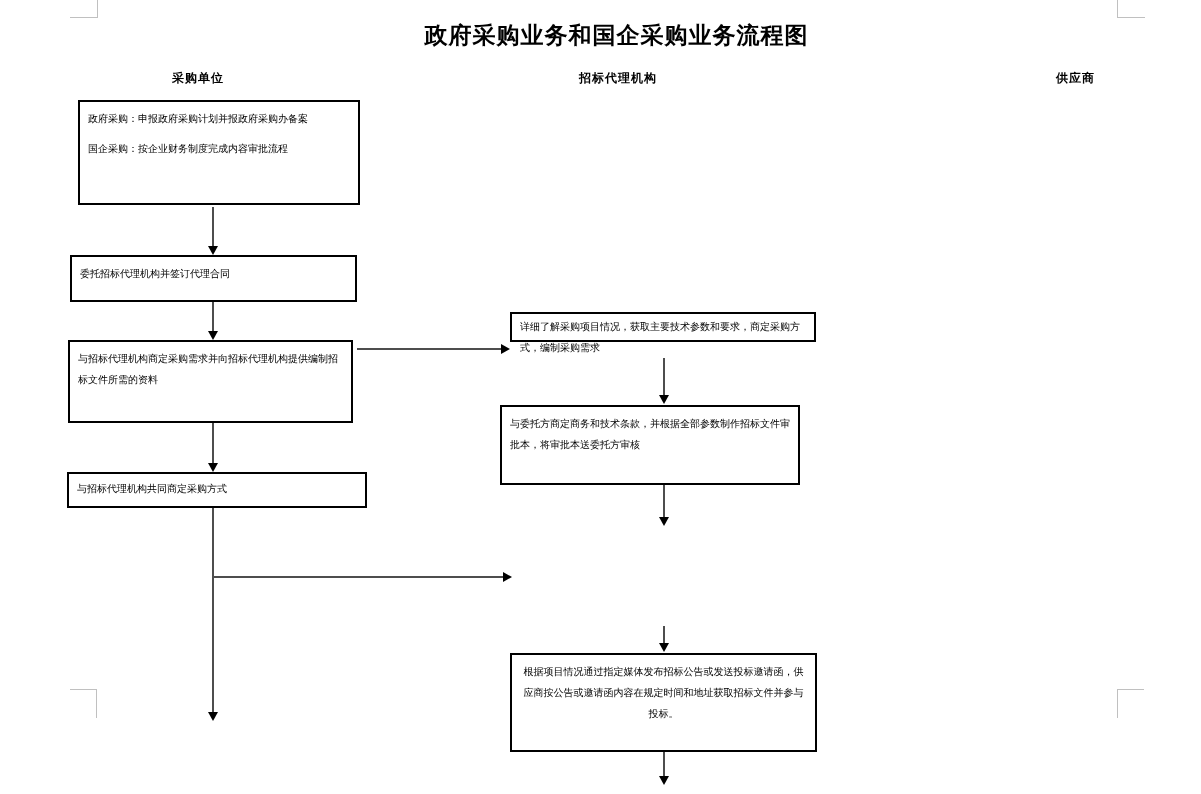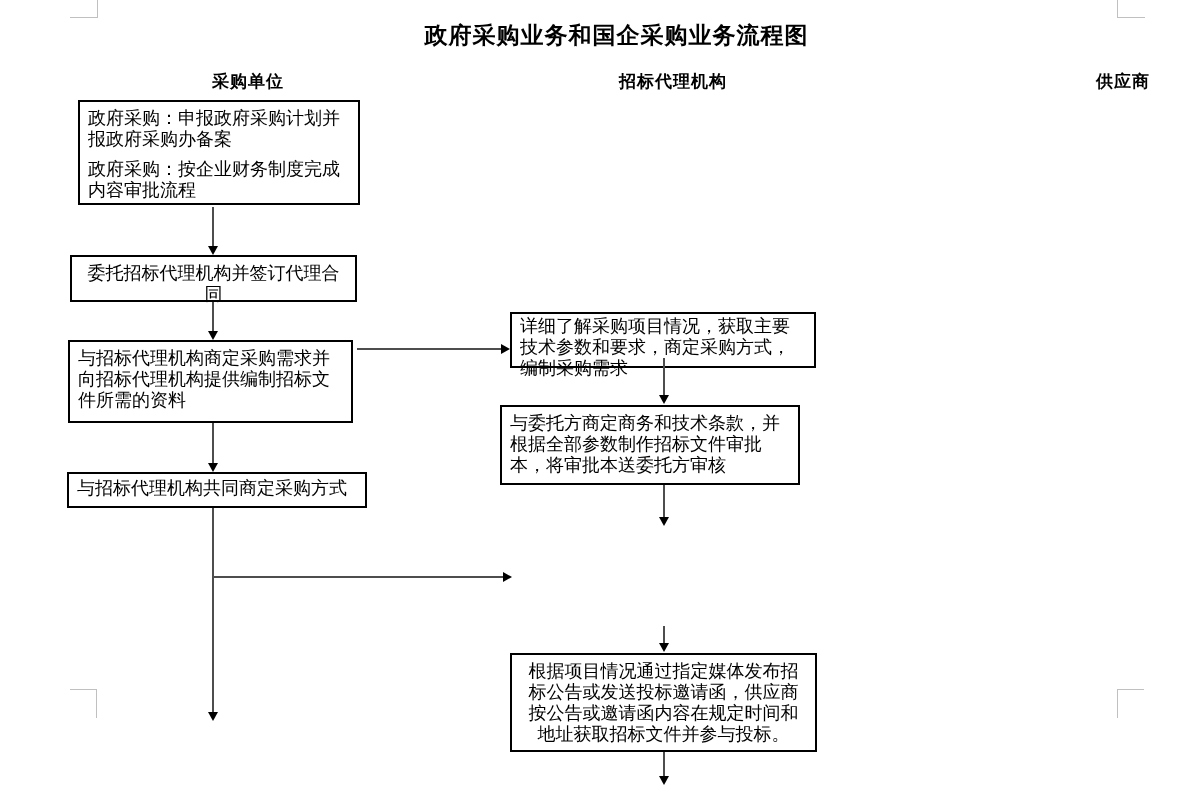--- a/index.html
+++ b/index.html
@@ -8,29 +8,28 @@
     background:var(--background,#ffffff);
     font-family:"Liberation Serif","DejaVu Serif",serif;
     color:var(--text,#000000);
     padding-left:32px;
   }
   .doc-title {
     position:absolute; top:20px; left:0; width:100%;
     text-align:center; font-size:23px; font-weight:bold; letter-spacing:1px;
   }
   .col-header {
-    position:absolute; top:70px; font-size:17px; font-weight:bold; letter-spacing:1px;
+    position:absolute; top:70px; font-size:12px; font-weight:bold; letter-spacing:1px;
     white-space:nowrap;
-    margin-left:40px;
   }
   .fbox {
     position:absolute; box-sizing:border-box;
     border:2px solid var(--box-border,#000000);
     background:#ffffff;
-    font-size:18px; line-height:21px; padding:6px 8px;
+    font-size:10px; line-height:21px; padding:6px 8px;
   }
   .fbox p { margin:0; }
   .fbox p + p { margin-top:9px; }
   .center { text-align:center; }
   .vline { position:absolute; width:2px; background:var(--connector,#4d4d4d); }
   .hline { position:absolute; height:2px; background:var(--connector,#4d4d4d); }
   .arr-down {
     position:absolute; width:0; height:0;
     border-left:5px solid transparent; border-right:5px solid transparent;
     border-top:9px solid var(--arrowhead,#000000);
@@ -57,30 +56,30 @@
   <div class="mark br"></div>
 
   <div class="doc-title">政府采购业务和国企采购业务流程图</div>
 
   <div class="col-header" style="left:172px;">采购单位</div>
   <div class="col-header" style="left:579px;">招标代理机构</div>
   <div class="col-header" style="left:1056px;">供应商</div>
 
   <div class="fbox" style="left:78px; top:100px; width:282px; height:105px;">
     <p>政府采购：申报政府采购计划并报政府采购办备案</p>
-    <p>政府采购：按企业财务制度完成内容审批流程</p>
+    <p>国企采购：按企业财务制度完成内容审批流程</p>
   </div>
 
-  <div class="fbox" style="left:70px; top:255px; width:287px; height:47px;text-align:center;">委托招标代理机构并签订代理合同</div>
+  <div class="fbox" style="left:70px; top:255px; width:287px; height:47px;">委托招标代理机构并签订代理合同</div>
 
   <div class="fbox" style="left:68px; top:340px; width:285px; height:83px;">与招标代理机构商定采购需求并向招标代理机构提供编制招标文件所需的资料</div>
 
   <div class="fbox" style="left:67px; top:472px; width:300px; height:36px; padding:4px 8px;">与招标代理机构共同商定采购方式</div>
 
-  <div class="fbox" style="left:510px; top:312px; width:306px; height:56px; padding:2px 8px;">详细了解采购项目情况，获取主要技术参数和要求，商定采购方式，编制采购需求</div>
+  <div class="fbox" style="left:510px; top:312px; width:306px; height:30px; padding:2px 8px;">详细了解采购项目情况，获取主要技术参数和要求，商定采购方式，编制采购需求</div>
 
   <div class="fbox" style="left:500px; top:405px; width:300px; height:80px;">与委托方商定商务和技术条款，并根据全部参数制作招标文件审批本，将审批本送委托方审核</div>
 
 
   <div class="fbox center" style="left:510px; top:653px; width:307px; height:99px;">根据项目情况通过指定媒体发布招标公告或发送投标邀请函，供应商按公告或邀请函内容在规定时间和地址获取招标文件并参与投标。</div>
 
   <div class="vline" style="left:212px; top:207px; height:40px;"></div>
   <div class="arr-down" style="left:208px; top:246px;"></div>
 
   <div class="vline" style="left:212px; top:302px; height:29px;"></div>

